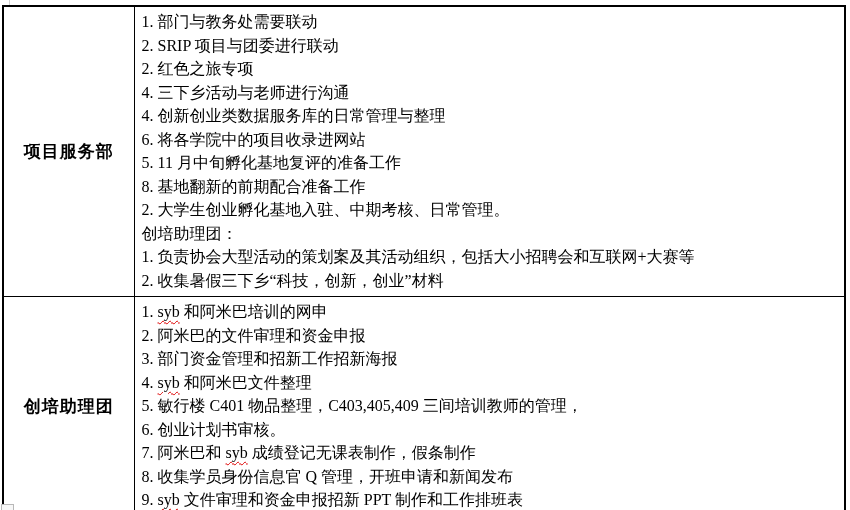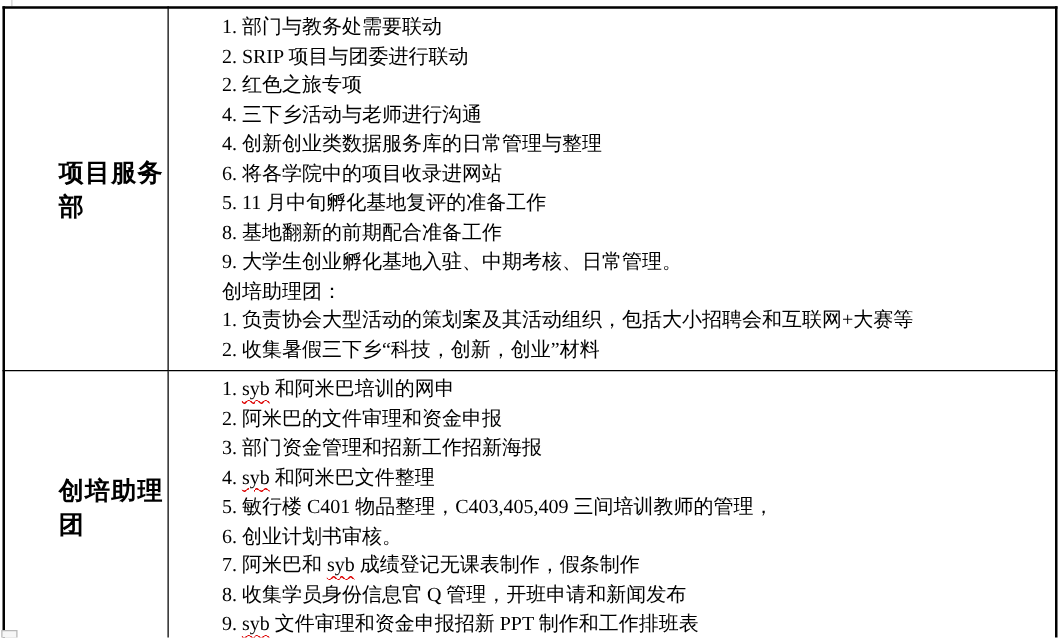--- a/index.html
+++ b/index.html
@@ -17,26 +17,26 @@
     position:absolute;
     left:2px; top:5px;
     width:844px;
     border-collapse:collapse;
     border:2px solid #000000;
     table-layout:fixed;
   }
   table.duties td {
     border:1px solid #000000;
     vertical-align:middle;
-    padding-left:43px;
   }
   td.label-cell {
     width:131px;
+    text-align:center;
     font-weight:bold;
-    font-size:20px;
+    font-size:17px;
     letter-spacing:1px;
   }
   td.items-cell {
     padding:3px 6px 4px 7px;
     font-size:16px;
     vertical-align:middle;
   }
   .line {
     line-height:23.5px;
     white-space:nowrap;
@@ -74,21 +74,21 @@
           <td class="label-cell">项目服务部</td>
           <td class="items-cell">
             <div class="line">1. 部门与教务处需要联动</div>
             <div class="line">2. SRIP 项目与团委进行联动</div>
             <div class="line">2. 红色之旅专项</div>
             <div class="line">4. 三下乡活动与老师进行沟通</div>
             <div class="line">4. 创新创业类数据服务库的日常管理与整理</div>
             <div class="line">6. 将各学院中的项目收录进网站</div>
             <div class="line">5. 11 月中旬孵化基地复评的准备工作</div>
             <div class="line">8. 基地翻新的前期配合准备工作</div>
-            <div class="line">9. 大学生创业孵化基地入驻、中期考核、日常管理。</div>
+            <div class="line">2. 大学生创业孵化基地入驻、中期考核、日常管理。</div>
             <div class="line">创培助理团：</div>
             <div class="line">1. 负责协会大型活动的策划案及其活动组织，包括大小招聘会和互联网+大赛等</div>
             <div class="line">2. 收集暑假三下乡“科技，创新，创业”材料</div>
           </td>
         </tr>
         <tr>
           <td class="label-cell">创培助理团</td>
           <td class="items-cell">
             <div class="line">1. <span class="misspell">syb</span> 和阿米巴培训的网申</div>
             <div class="line">2. 阿米巴的文件审理和资金申报</div>

